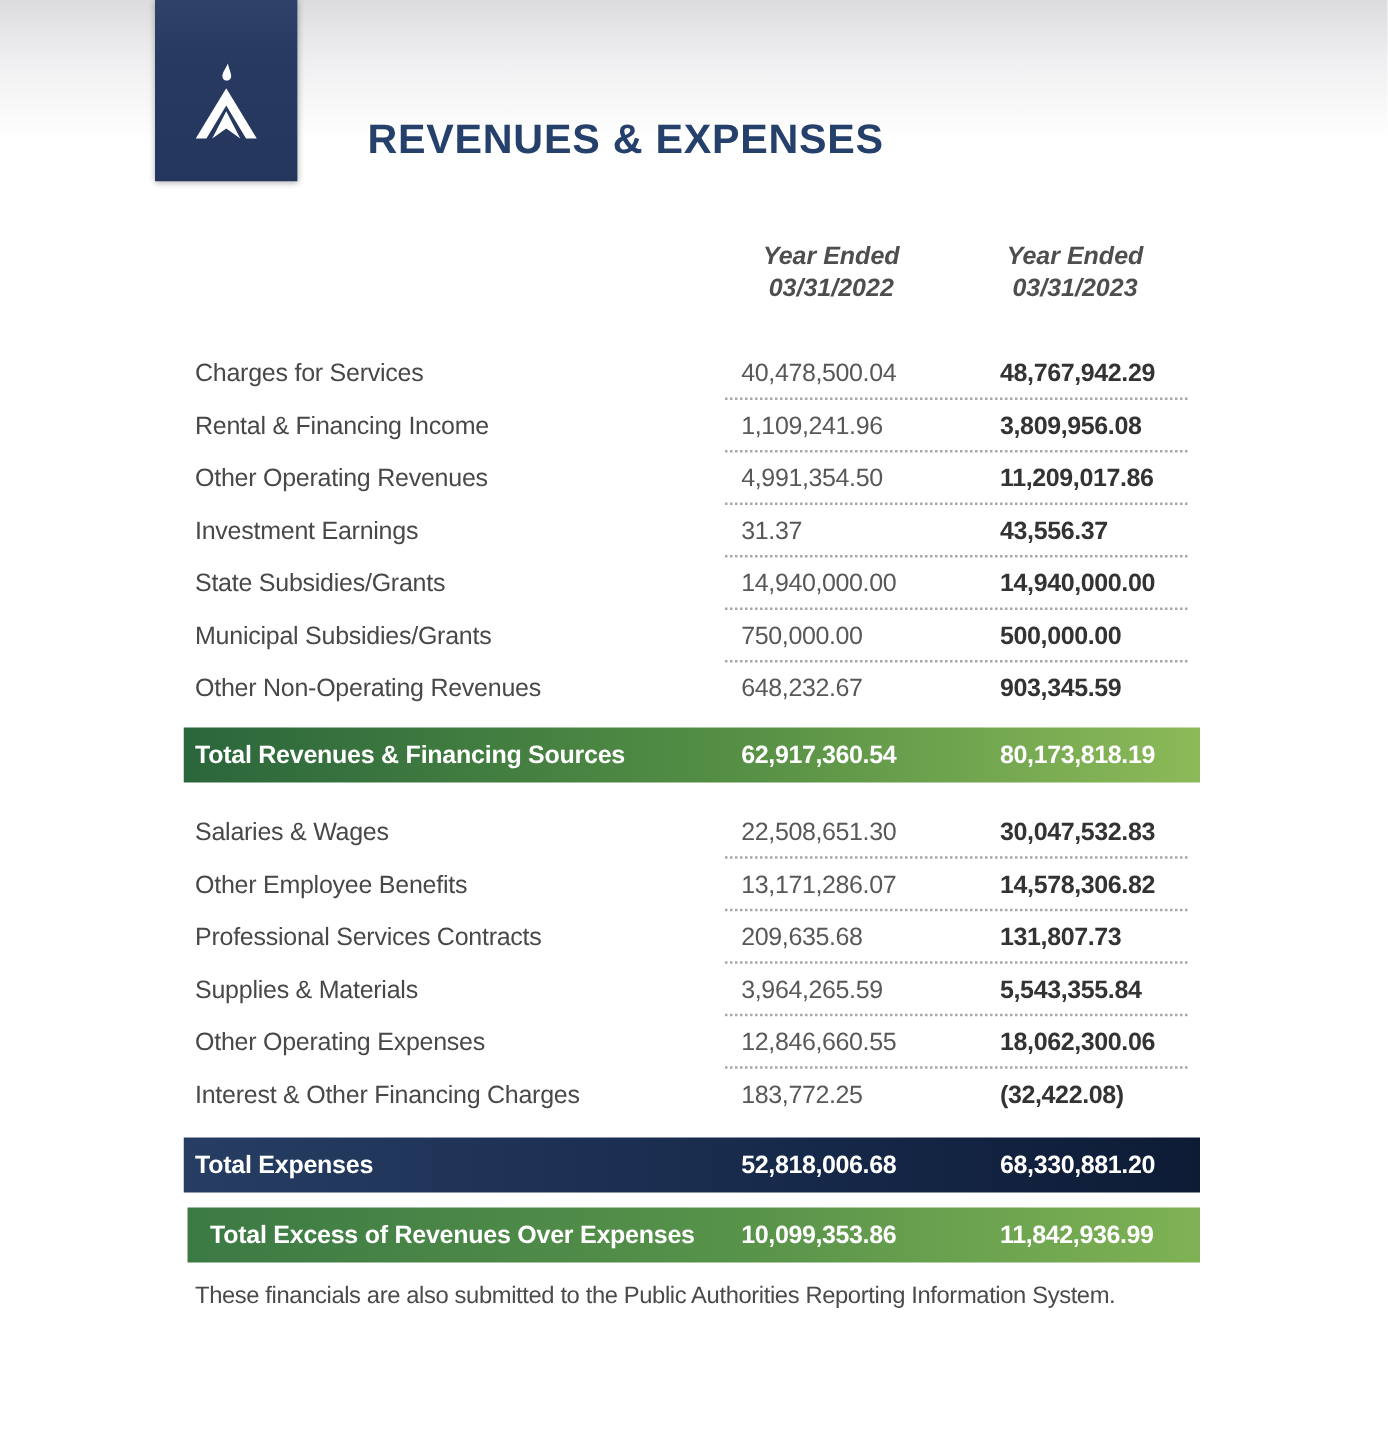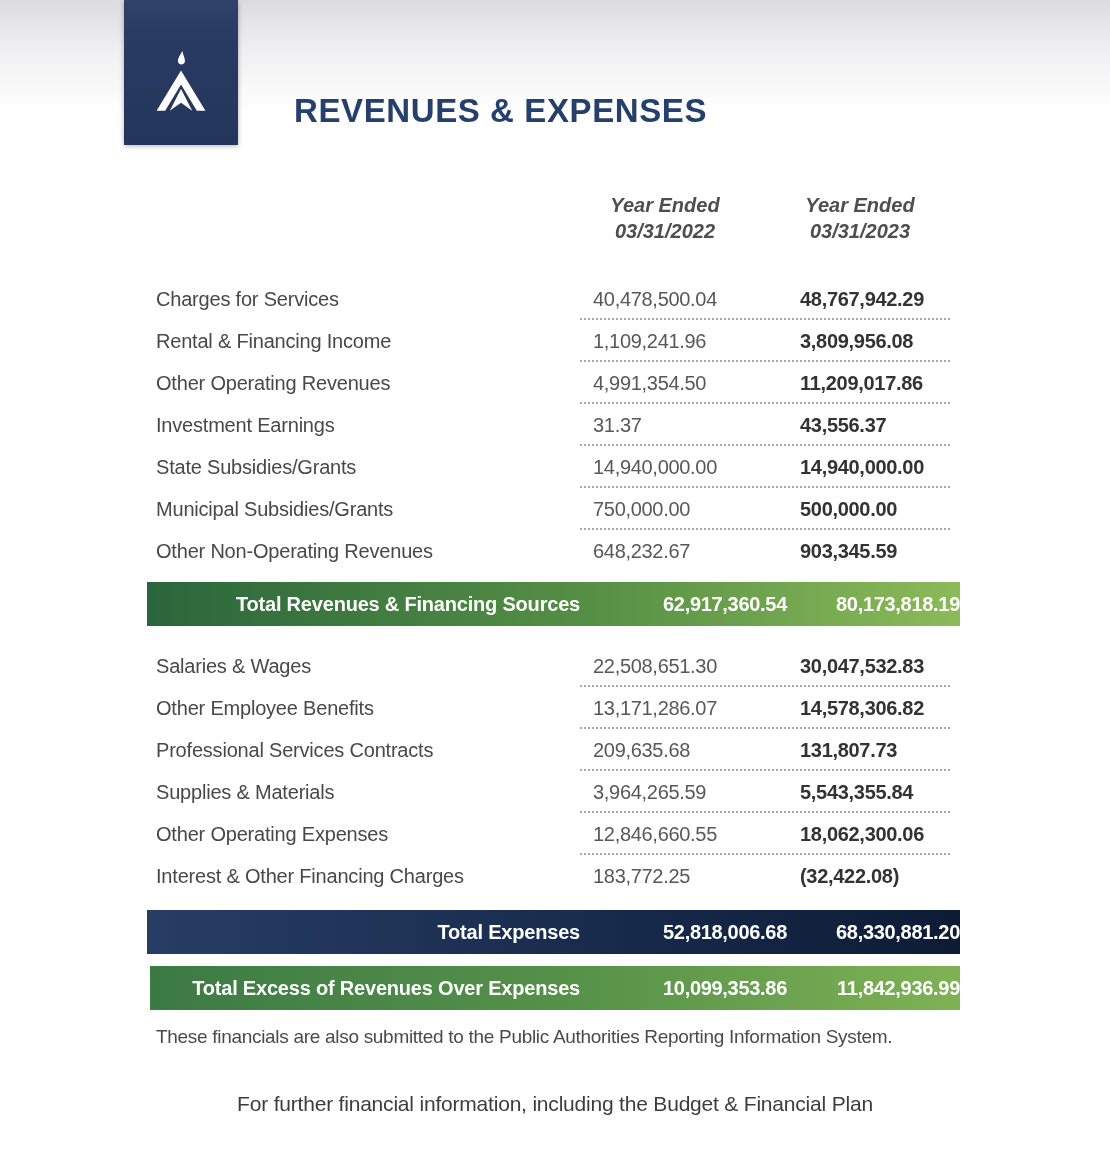--- a/index.html
+++ b/index.html
@@ -31,21 +31,21 @@
 
   .row { position:relative; display:grid; grid-template-columns:433px 207px 173px;
          height:42px; align-items:center; font-size:20px; letter-spacing:-0.2px; }
   .cell.label { padding-left:9px; color:#484848; }
   .cell.v1 { padding-left:13px; color:#585858; letter-spacing:-0.3px; }
   .cell.v2 { padding-left:13px; color:#333333; font-weight:700; letter-spacing:-0.3px; }
   .sep { position:absolute; left:433px; right:10px; bottom:0; height:0;
          border-top:2px dotted #a8a8a8; }
 
   .bar { position:relative; display:grid; grid-template-columns:433px 207px 173px;
-         align-items:center; height:44px; color:#ffffff; font-weight:700; font-size:20px;text-align:right; }
+         align-items:center; height:44px; color:#ffffff; font-weight:700; font-size:20px; }
   .bar .label { padding-left:9px; letter-spacing:-0.2px; }
   .bar .v1, .bar .v2 { padding-left:13px; letter-spacing:-0.3px; }
   #total-revenues-bar { margin-top:10px; background:linear-gradient(90deg,#2a663b 0%,#569045 55%,#8cba59 100%); }
   #expense-rows { margin-top:19px; }
   #total-expenses-bar { margin-top:13px; height:44px;
                         background:linear-gradient(90deg,#273d63 0%,#182b4d 55%,#0d1b35 100%); }
   #total-excess-bar { margin-top:12px; margin-left:3px; grid-template-columns:430px 207px 173px;
                       background:linear-gradient(90deg,#3c7a44 0%,#58934a 55%,#7fb254 100%); }
   #total-excess-bar .label { padding-left:18px; }
 
@@ -180,16 +180,15 @@
     <div class="bar" id="total-excess-bar">
       <div class="label">Total Excess of Revenues Over Expenses</div>
       <div class="v1">10,099,353.86</div>
       <div class="v2">11,842,936.99</div>
     </div>
 
     <div id="paris-note">These financials are also submitted to the Public Authorities Reporting Information System.</div>
   </div>
 
   <div id="footer-note">
-    <div>For further financial information, including the Budget &amp; Financial Plan</div>
   </div>
 
 </div>
 
 </body></html>

